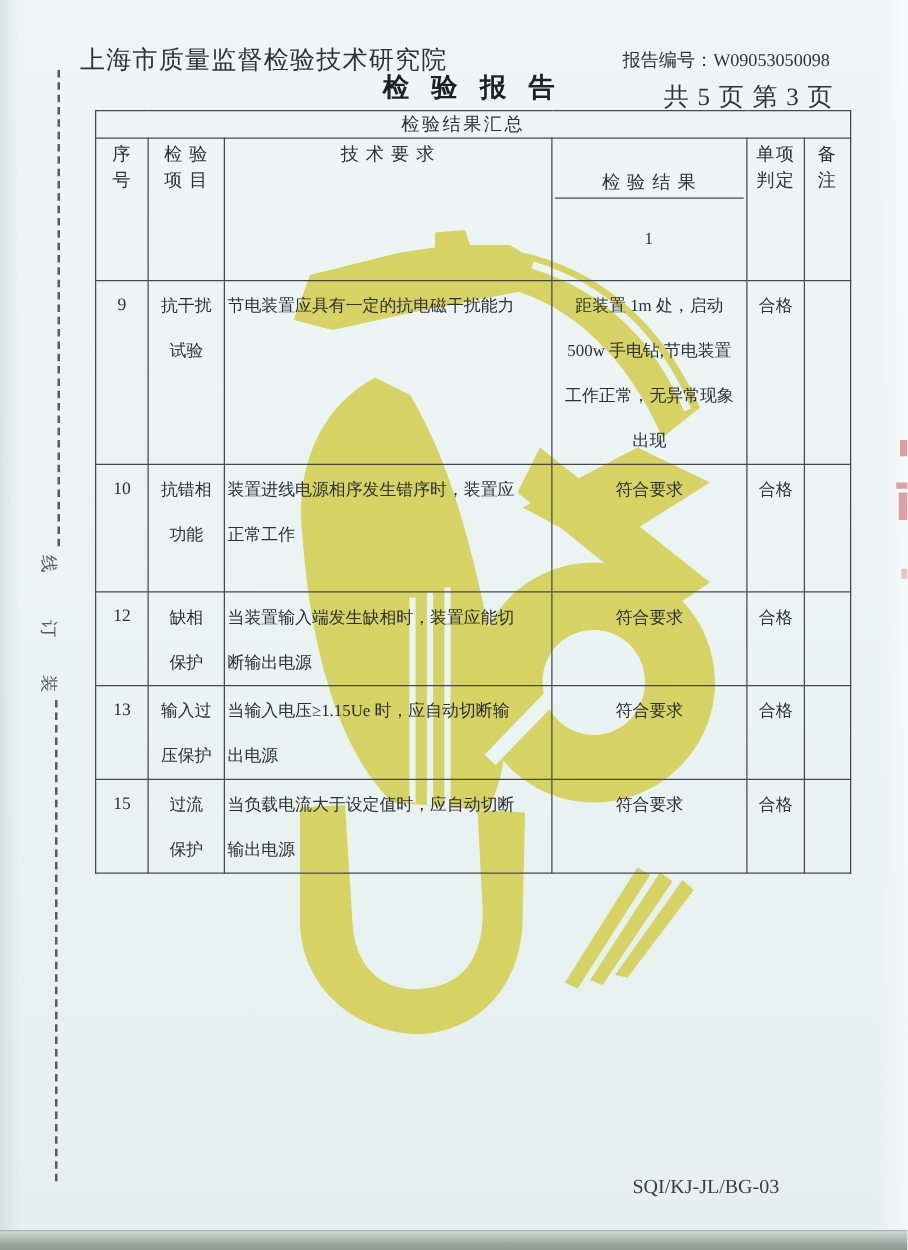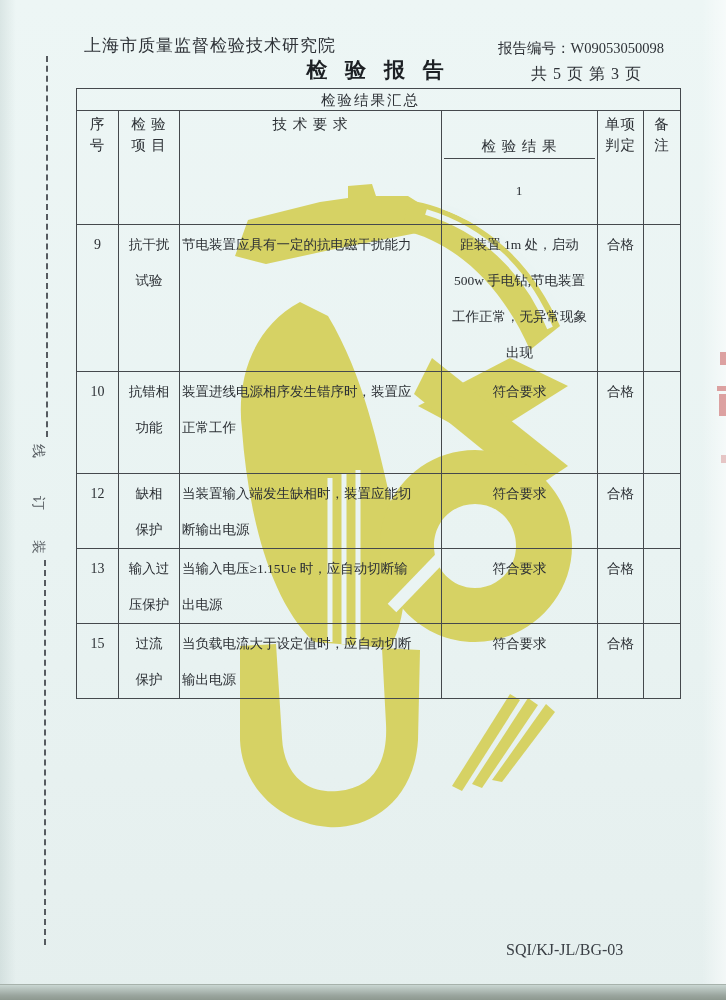--- a/index.html
+++ b/index.html
@@ -11,26 +11,26 @@
   }
   .edge-left{position:absolute;left:0;top:0;width:16px;height:100%;
     background:linear-gradient(90deg,rgba(160,180,178,.25),rgba(160,180,178,0));}
   .edge-right{position:absolute;right:0;top:0;width:24px;height:100%;
     background:linear-gradient(270deg,rgba(255,255,255,.55),rgba(255,255,255,0));}
   .edge-bottom{position:absolute;left:0;bottom:0;width:100%;height:15px;
     background:linear-gradient(180deg,#c9d6d2 0%,#9aa59e 70%,#8d988f 100%);
     border-top:1px solid #a7b2ac;}
 
   
-  .institute{position:absolute;left:84px;top:34px;font-size:17px;letter-spacing:1px;}
+  .institute{position:absolute;left:64px;top:34px;font-size:20px;letter-spacing:1px;}
   .report-no{position:absolute;left:498px;top:39px;font-size:14.5px;}
   .doc-title{position:absolute;left:76px;top:56px;width:604px;text-align:center;
     font-size:21px;font-weight:bold;letter-spacing:6px;color:#1d2024;
     font-family:"Liberation Sans","DejaVu Sans",sans-serif;}
-  .pagination{position:absolute;left:531px;top:64px;font-size:16px;letter-spacing:1px;}
+  .pagination{position:absolute;left:531px;top:64px;font-size:20px;letter-spacing:1px;}
   .footer-code{position:absolute;left:506px;top:941px;font-size:16px;color:#3a3f45;}
 
   
   .dash-seg{position:absolute;border-left:2px dashed #565b60;width:0;}
   .dash-top{left:46px;top:56px;height:381px;}
   .dash-bottom{left:44px;top:560px;height:385px;}
   .bind-char{position:absolute;left:29px;width:18px;height:18px;font-size:14px;color:#3c4147;
     transform:rotate(90deg);opacity:.85;}
   .bc0{top:444px;} .bc1{top:496px;} .bc2{top:540px;}
 

